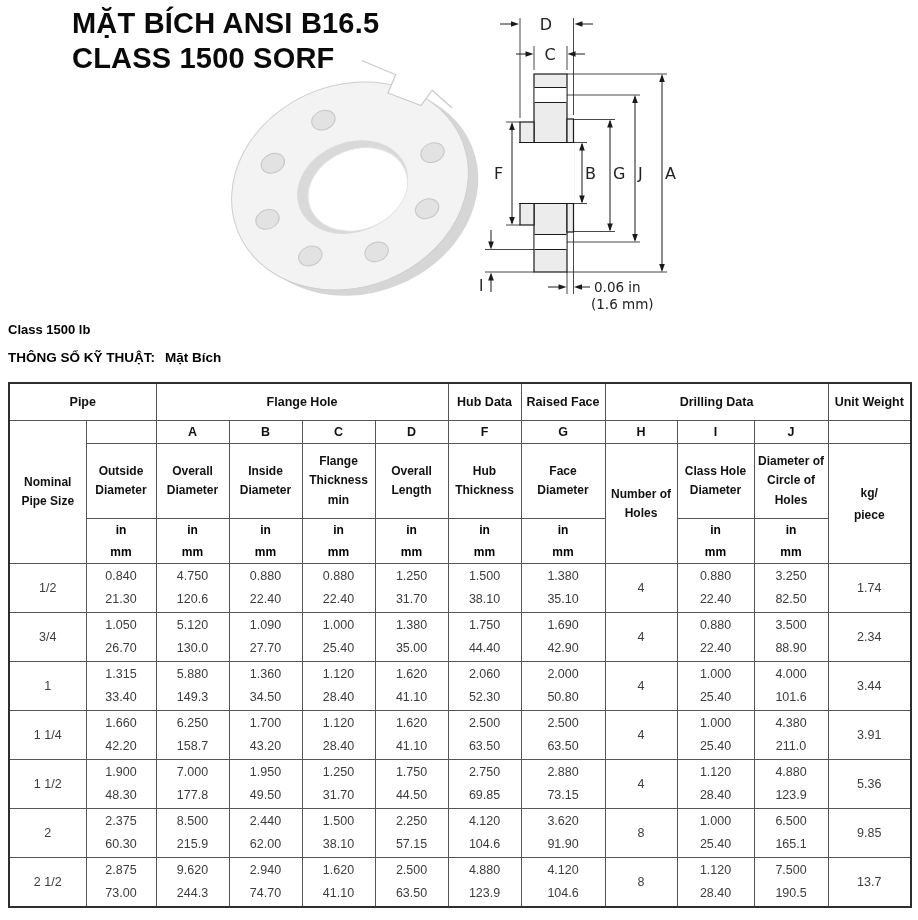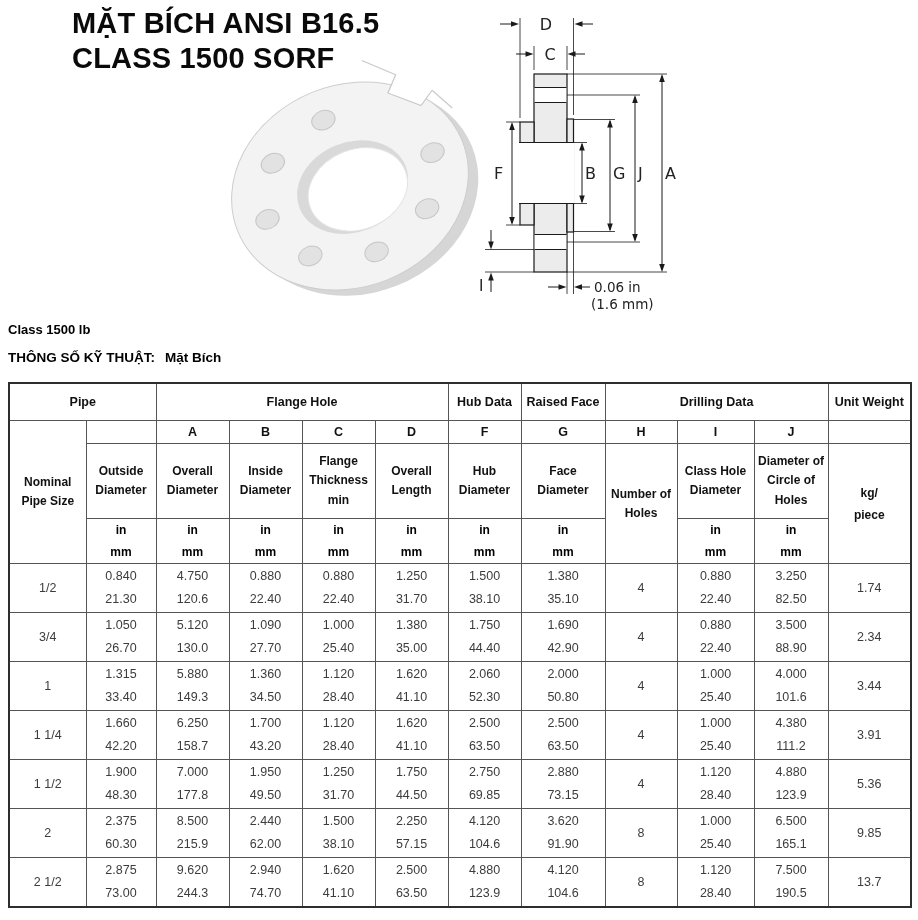--- a/index.html
+++ b/index.html
@@ -183,21 +183,21 @@
       <th>I</th>
       <th>J</th>
       <th></th>
     </tr>
     <tr class="label-row">
       <th>Outside Diameter</th>
       <th>Overall Diameter</th>
       <th>Inside Diameter</th>
       <th>Flange Thickness min</th>
       <th>Overall Length</th>
-      <th>Hub Diameter</th>
+      <th>Hub Thickness</th>
       <th>Face Diameter</th>
       <th rowspan="2">Number of Holes</th>
       <th>Class Hole Diameter</th>
       <th>Diameter of Circle of Holes</th>
       <th rowspan="2" class="dual">
         <div>kg/</div>
         <div>piece</div>
       </th>
     </tr>
     <tr class="units-row">
@@ -393,21 +393,21 @@
           <div>2.500</div>
           <div>63.50</div>
         </td>
       <td>4</td>
       <td class="dual">
           <div>1.000</div>
           <div>25.40</div>
         </td>
       <td class="dual">
           <div>4.380</div>
-          <div>111.2</div>
+          <div>211.0</div>
         </td>
       <td>3.91</td>
     </tr>
     <tr>
       <td>1 1/2</td>
       <td class="dual">
           <div>1.900</div>
           <div>48.30</div>
         </td>
       <td class="dual">

